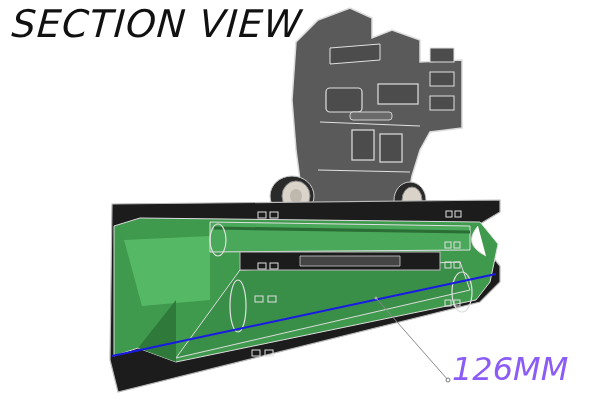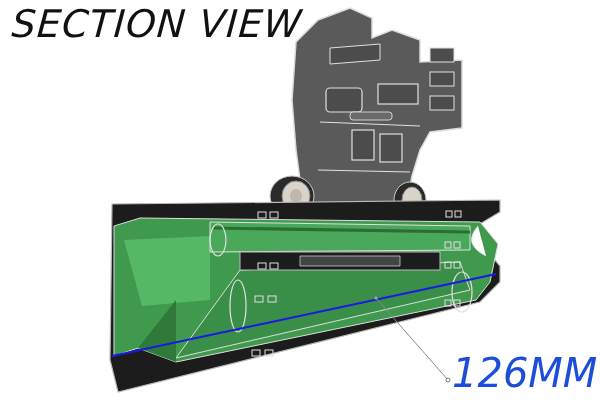--- a/index.html
+++ b/index.html
@@ -4,21 +4,21 @@
 <style>
   html, body { margin:0; padding:0; background:#ffffff; }
   body { width:600px; height:400px; position:relative; overflow:hidden; font-family:"Liberation Sans", sans-serif; }
   .title {
     position:absolute; left:12px; top:2px;
     font-size:38px; font-style:italic; font-weight:normal; letter-spacing:1px;
     color:#111; font-family:"DejaVu Sans", sans-serif; transform:skewX(-4deg);
   }
   .dim-label {
     position:absolute; left:452px; top:350px;
-    font-size:40px; font-style:italic; color:#1d4ed8; font-family:"DejaVu Sans", sans-serif;
+    font-size:32px; font-style:italic; color:#8b5cf6; font-family:"DejaVu Sans", sans-serif;
   }
   svg.drawing { position:absolute; left:0; top:0; }
 </style>
 </head>
 <body>
 
 <div class="title">SECTION VIEW</div>
 
 <svg class="drawing" width="600" height="400" viewBox="0 0 600 400">
 

